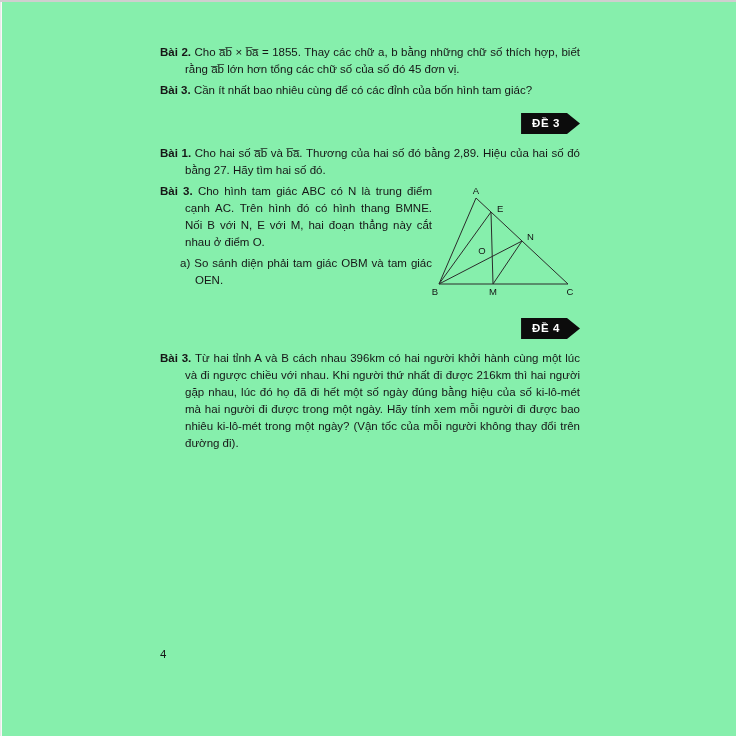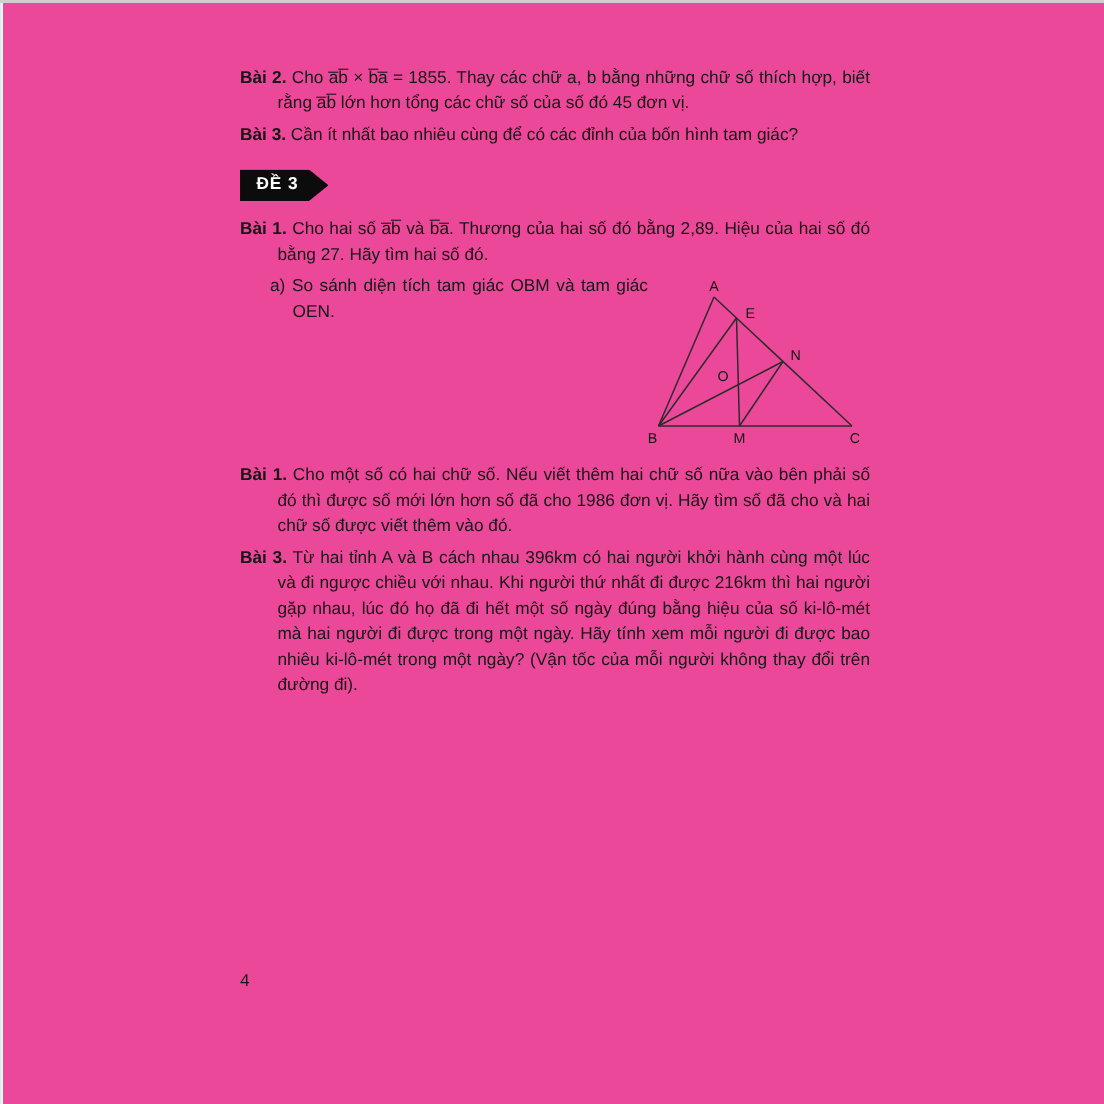--- a/index.html
+++ b/index.html
@@ -1,19 +1,19 @@
 <!DOCTYPE html>
 <html><head>
 <meta charset="utf-8">
 <style>
   html,body{margin:0;padding:0;background:#ffffff;}
   .page{
     position:relative;
     width:736px;height:736px;
-    background:#ec4899;
+    background:#86efac;
     font-family:"Liberation Sans", sans-serif;
     color:#161616;
     overflow:hidden;
     border-top:2px solid #cfcfcf;
     box-sizing:border-box;
     padding-left:48px;
   }
   .page::before{
     content:"";position:absolute;left:0;top:0;bottom:0;width:2px;
     background:linear-gradient(to right,#e2e2e2,#ffffff);
@@ -23,21 +23,21 @@
     font-size:11.5px;line-height:17px;text-align:justify;
   }
   p{margin:0;}
   .problem{
     padding-left:25px;text-indent:-25px;margin-bottom:4px;
   }
   .problem .lbl{font-weight:bold;}
   .sub{
     margin-left:20px;padding-left:15px;text-indent:-15px;margin-bottom:3px;
   }
-  .badge-wrap{display:flex;justify-content:flex-start;margin:14px 0 11px;}
+  .badge-wrap{display:flex;justify-content:flex-end;margin:14px 0 11px;}
   .badge{
     background:#0c0c0c;color:#ffffff;font-weight:bold;
     font-size:11.5px;height:21px;line-height:21px;
     padding:0 20px 0 11px;letter-spacing:0.6px;
     clip-path:polygon(0 0,calc(100% - 13px) 0,100% 50%,calc(100% - 13px) 100%,0 100%);
   }
   .bai3-row{display:flex;align-items:flex-start;margin-bottom:4px;}
   .bai3-text{width:272px;}
   .figure{width:148px;padding-left:0;margin-top:2px;}
   .figure line{stroke:#2b2b2b;stroke-width:1;}
@@ -56,21 +56,22 @@
 
     <div class="badge-wrap">
       <div class="badge">ĐỀ 3</div>
     </div>
 
     <p class="problem"><span class="lbl">Bài 1.</span> <span>Cho hai số a̅b̅ và b̅a̅. Thương của hai số đó bằng 2,89. Hiệu của hai số đó bằng 27. Hãy tìm hai số đó.</span></p>
 
 
     <div class="bai3-row">
       <div class="bai3-text">
-        <p class="sub">a) So sánh diện tích tam giác OBM và tam giác OEN.</p>
+        <p class="problem"><span class="lbl">Bài 3.</span> <span>Cho hình tam giác ABC có N là trung điểm cạnh AC. Trên hình đó có hình thang BMNE. Nối B với N, E với M, hai đoạn thẳng này cắt nhau ở điểm O.</span></p>
+        <p class="sub">a) So sánh diện phải tam giác OBM và tam giác OEN.</p>
       </div>
       <div class="figure">
         <svg width="148" height="114" viewBox="0 0 148 114">
 
           <line x1="44" y1="13" x2="7" y2="99"></line>
           <line x1="44" y1="13" x2="136" y2="99"></line>
           <line x1="7" y1="99" x2="136" y2="99"></line>
 
           <line x1="7" y1="99" x2="59" y2="27"></line>
           <line x1="61" y1="99" x2="90" y2="56"></line>
@@ -81,22 +82,24 @@
           <text x="65" y="27" text-anchor="start">E</text>
           <text x="95" y="55" text-anchor="start">N</text>
           <text x="50" y="69" text-anchor="middle">O</text>
           <text x="3" y="110" text-anchor="middle">B</text>
           <text x="61" y="110" text-anchor="middle">M</text>
           <text x="138" y="110" text-anchor="middle">C</text>
         </svg>
       </div>
     </div>
 
+    <div class="badge-wrap">
+      <div class="badge">ĐỀ 4</div>
+    </div>
 
-    <p class="problem"><span class="lbl">Bài 1.</span> <span>Cho một số có hai chữ số. Nếu viết thêm hai chữ số nữa vào bên phải số đó thì được số mới lớn hơn số đã cho 1986 đơn vị. Hãy tìm số đã cho và hai chữ số được viết thêm vào đó.</span></p>
 
 
     <p class="problem"><span class="lbl">Bài 3.</span> <span>Từ hai tỉnh A và B cách nhau 396km có hai người khởi hành cùng một lúc và đi ngược chiều với nhau. Khi người thứ nhất đi được 216km thì hai người gặp nhau, lúc đó họ đã đi hết một số ngày đúng bằng hiệu của số ki-lô-mét mà hai người đi được trong một ngày. Hãy tính xem mỗi người đi được bao nhiêu ki-lô-mét trong một ngày? (Vận tốc của mỗi người không thay đổi trên đường đi).</span></p>
 
   </div>
 
   <div class="page-num">4</div>
 </div>
 
 </body></html>

